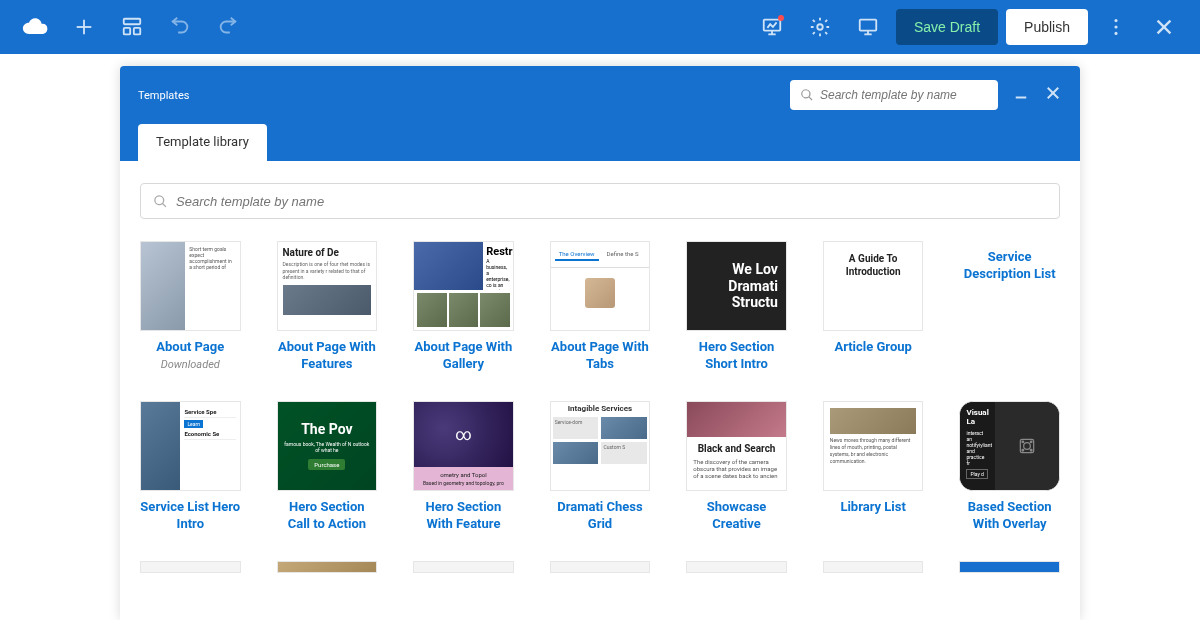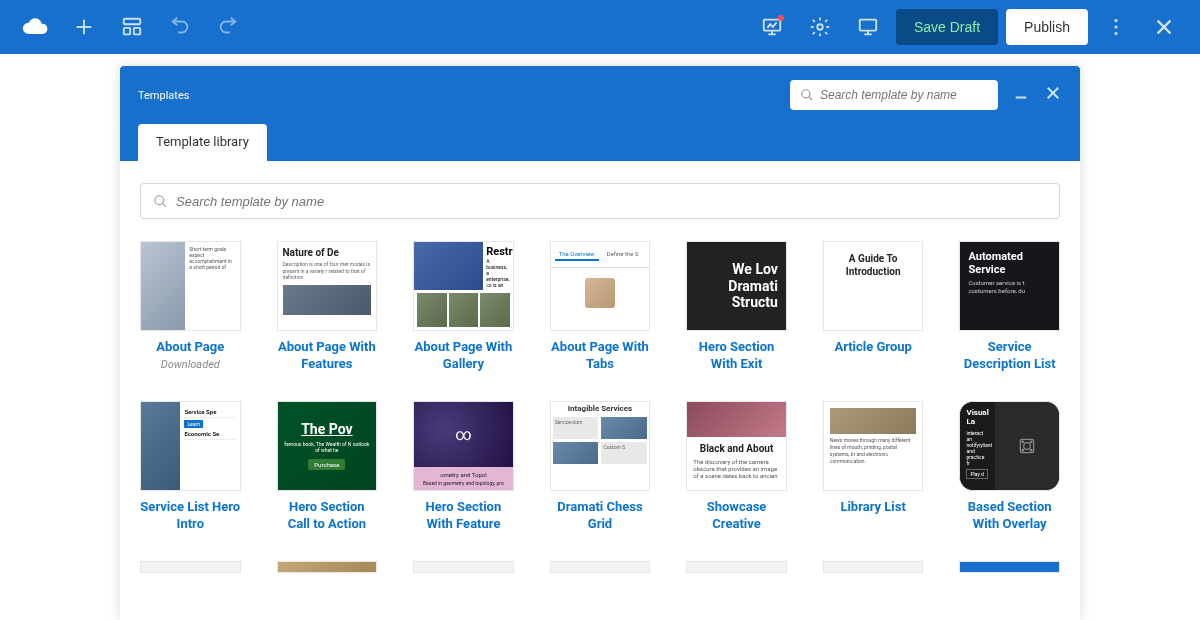--- a/index.html
+++ b/index.html
@@ -57,21 +57,21 @@
 
     
     .t-dark { background: #222; color: #fff; padding: 8px; display:flex; flex-direction:column; justify-content:center; }
     .t-dark .big { font-size: 14px; font-weight: 700; text-align:right; }
     .t-guide { padding:10px 6px; font-size:10px; font-weight:700; color:#222; text-align:center; line-height:1.3; background:#fff; }
     .t-guide-img { height:50%; background: linear-gradient(135deg,#7a5a3a,#b8936a); }
     .t-tabs { display:flex; gap:4px; padding:6px 4px; border-bottom:1px solid #ddd; font-size:6px; color:#666; background:#fff;}
     .t-tabs span { padding:2px 4px; }
     .t-tabs span:first-child { border-bottom:2px solid #0b73d1; color:#0b73d1; }
     .t-hero-cta { background: linear-gradient(rgba(0,60,30,.8),rgba(0,60,30,.8)),linear-gradient(135deg,#0a4,#063); color:#fff; padding:10px 6px; display:flex; flex-direction:column; justify-content:center; align-items:center; }
-    .t-hero-cta .tt { font-size:14px; font-weight:700;text-decoration:underline; }
+    .t-hero-cta .tt { font-size:14px; font-weight:700; }
     .t-hero-cta .ss { font-size:5px; margin-top:3px; text-align:center; }
     .t-hero-cta .bb { margin-top:6px; background:#2e7d32; font-size:6px; padding:2px 6px; border-radius:2px; }
     .t-hero-ft { background: radial-gradient(circle at 30% 30%,#4a3a7a,#1a0a3a); color:#fff; display:flex; flex-direction:column; }
     .t-hero-ft .top { flex:1; display:flex; align-items:center; justify-content:center; }
     .t-hero-ft .inf { font-size:16px; color:#fff; }
     .t-hero-ft .bar { background:#e4b5d4; color:#222; font-size:6px; padding:4px; text-align:center; }
     .t-bw { display:flex; flex-direction:column; }
     .t-bw .img { height:40%; background: linear-gradient(135deg,#8a4a5a,#c47a8a); }
     .t-bw .txt { flex:1; background:#fff; padding:6px; font-size:6px; color:#555; }
     .t-bw .txt .h2 { font-size:10px; font-weight:700; color:#222; text-align:center; margin-bottom:3px; }
@@ -275,36 +275,32 @@
               <div style="width:30px;height:30px;background:linear-gradient(135deg,#d4b896,#b89876);border-radius:3px"></div>
             </div>
         </div>
         <div class="card-title">About Page With Tabs</div>
       </div>
 
       <div class="card">
         <div class="thumb t-dark">
           <div class="big">We Lov Dramati Structu</div>
         </div>
-        <div class="card-title">Hero Section With Exit</div>
+        <div class="card-title">Hero Section Short Intro</div>
       </div>
 
       <div class="card">
         <div class="thumb" style="display:flex;flex-direction:row">
           <div class="t-guide-img"></div>
           <div class="t-guide">A Guide To Introduction</div>
         </div>
         <div class="card-title">Article Group</div>
       </div>
 
       <div class="card">
-        <div class="thumb t-auto">
-          <div class="h">Automated Service</div>
-          <div class="p">Customer service is t customers before, du</div>
-        </div>
         <div class="card-title">Service Description List</div>
       </div>
 
       <div class="card">
         <div class="thumb t-svcl">
           <div class="im"></div>
           <div class="tx">
             <div class="r"><b>Service Spe</b></div>
             <div class="bt">Learn</div>
             <div class="r"><b>Economic Se</b></div>
@@ -342,21 +338,21 @@
               <div>Custom S</div>
             </div>
         </div>
         <div class="card-title">Dramati Chess Grid</div>
       </div>
 
       <div class="card">
         <div class="thumb t-bw">
           <div class="img"></div>
           <div class="txt">
-              <div class="h2">Black and About</div>
+              <div class="h2">Black and Search</div>
               <div>The discovery of the camera obscura that provides an image of a scene dates back to ancien</div>
             </div>
         </div>
         <div class="card-title">Showcase Creative</div>
       </div>
 
       <div class="card">
         <div class="thumb t-al">
           <div class="im"></div>
           <div class="tx">News moves through many different lines of mouth, printing, postal systems, br and electronic communication.</div>

